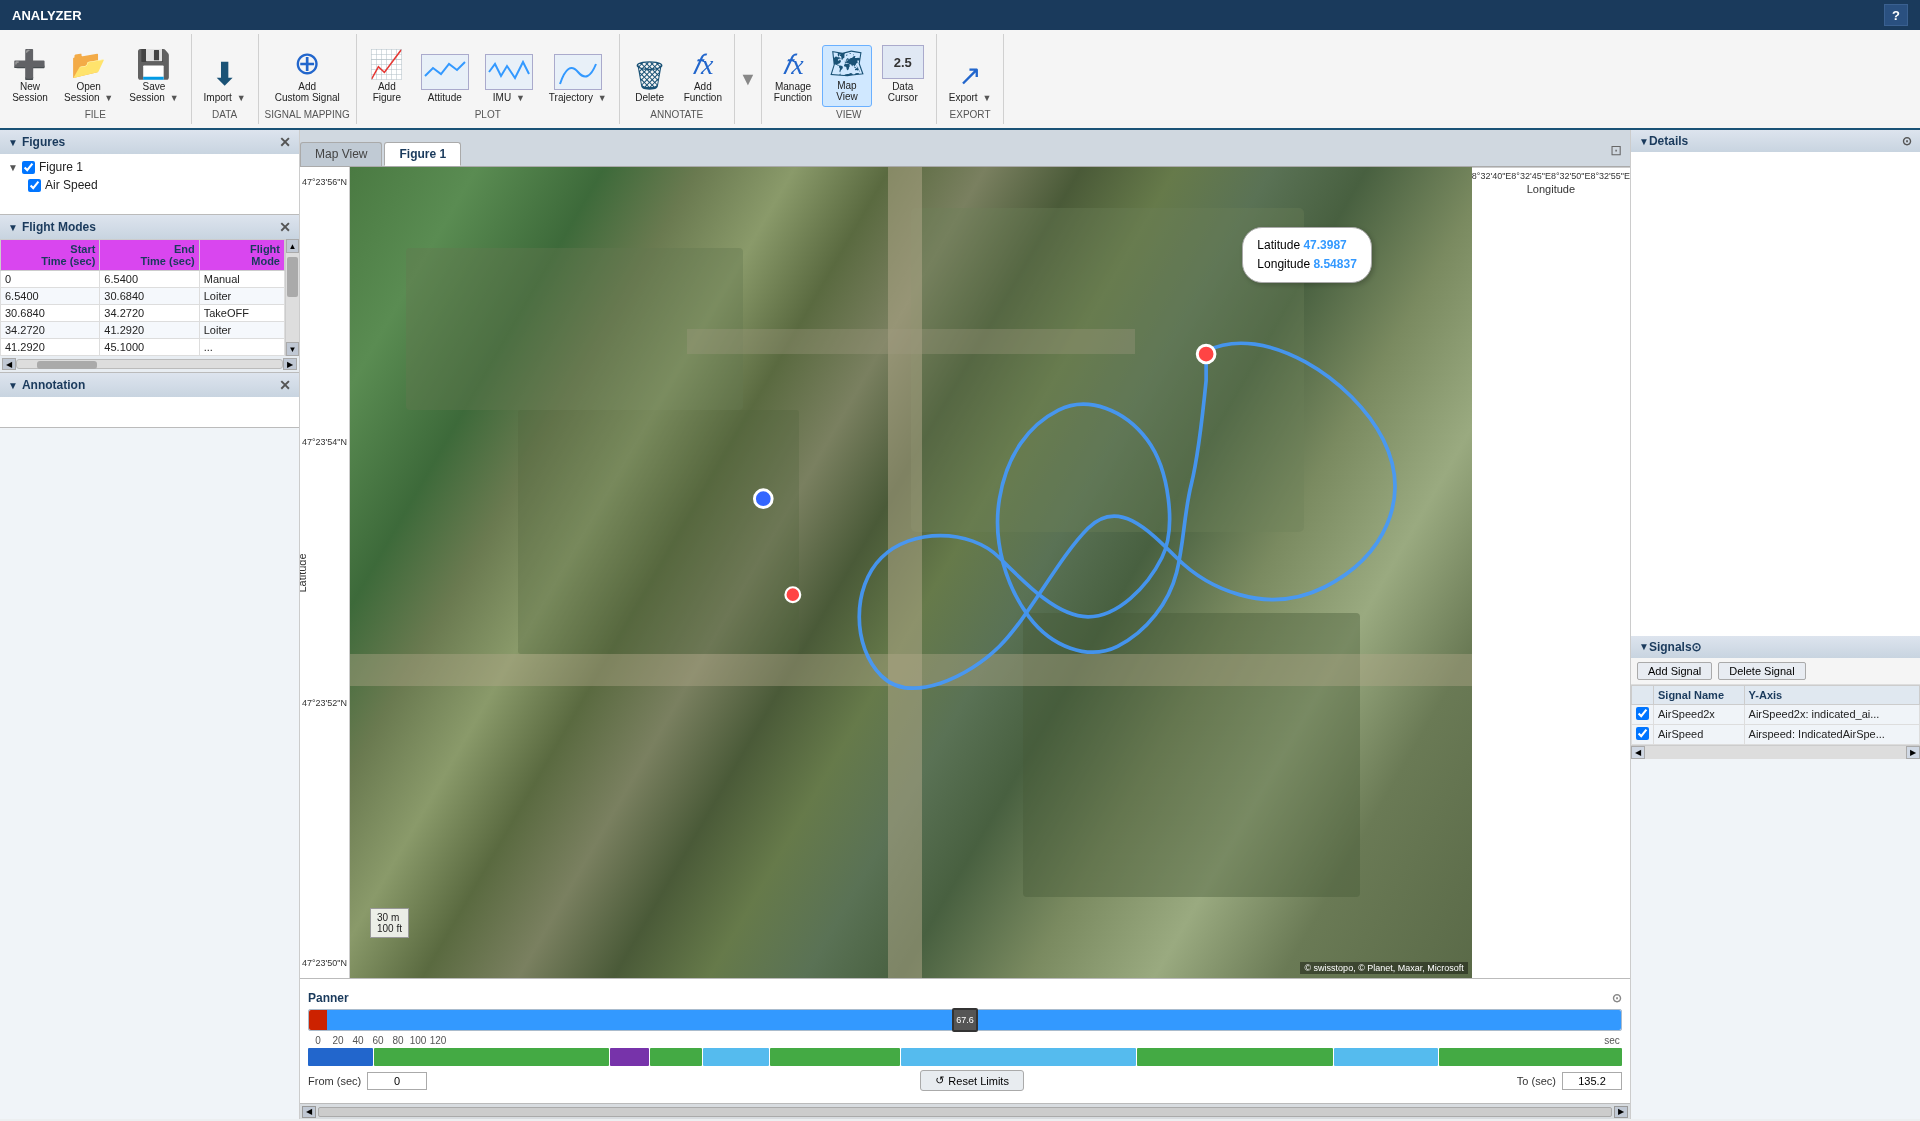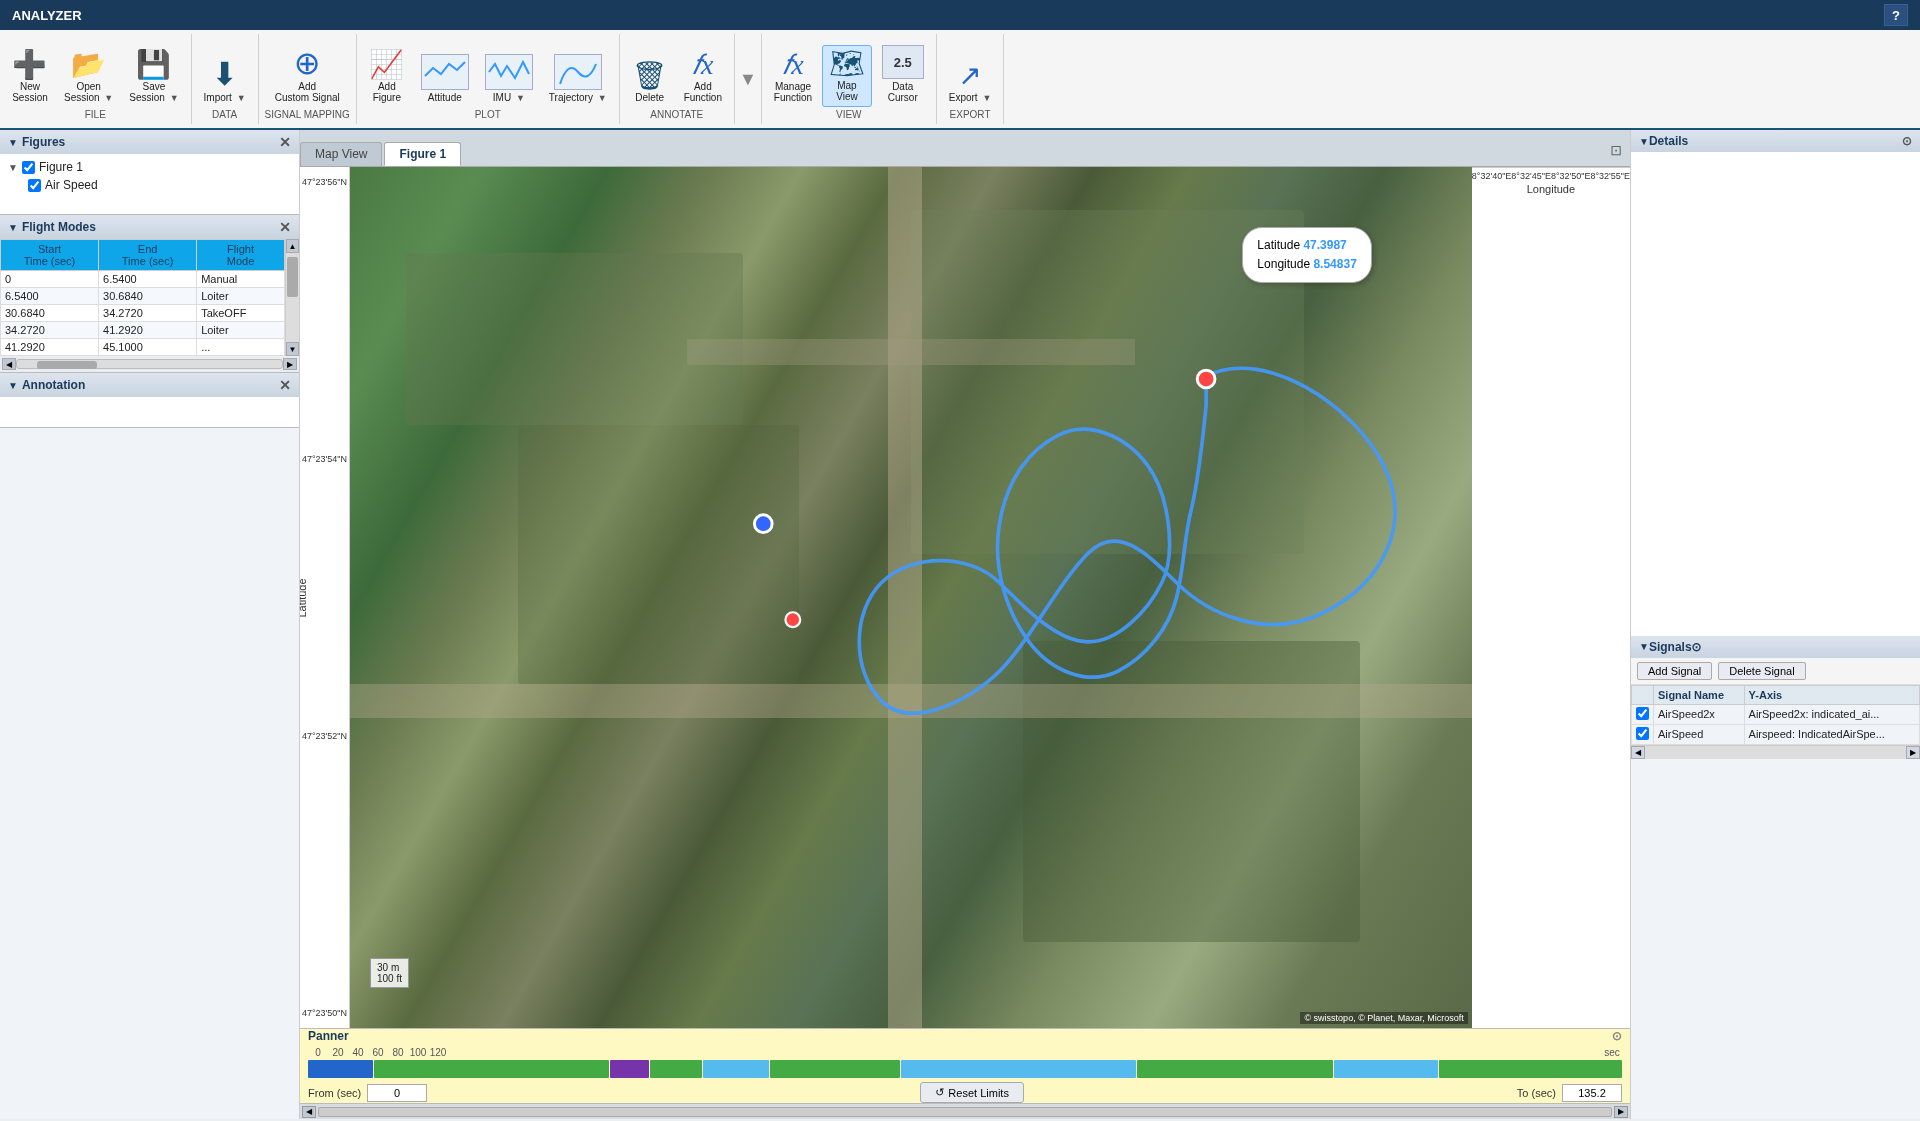--- a/index.html
+++ b/index.html
@@ -137,25 +137,25 @@
     }
 
     
     #flight-modes-section { flex-shrink: 0; }
     .flight-table {
       width: 100%;
       border-collapse: collapse;
       font-size: 11px;
     }
     .flight-table th {
-      background: #0ea5e9;
+      background: #d946ef;
       border: 1px solid #ccc;
       padding: 3px 4px;
-      text-align: center;
-      font-weight: normal;
+      text-align: right;
+      font-weight: bold;
       color: #1a3a5c;
     }
     .flight-table td {
       border: 1px solid #ddd;
       padding: 2px 4px;
       color: #222;
     }
     .flight-table tr:nth-child(even) td { background: #f5f8fc; }
     .flight-table-wrapper {
       max-height: 160px;
@@ -286,23 +286,23 @@
       bottom: 4px;
       right: 4px;
       font-size: 9px;
       color: #fff;
       background: rgba(0,0,0,0.4);
       padding: 1px 4px;
     }
 
     
     #panner-section {
-      background: #fef9c3;
+      background: #ffffff;
       border-top: 1px solid #bbb;
-      padding: 0 8px;
+      padding: 12px 8px;
     }
     .panner-header {
       display: flex;
       align-items: center;
       justify-content: space-between;
       font-size: 12px;
       font-weight: bold;
       color: #1a3a5c;
       margin-bottom: 4px;
     }
@@ -826,20 +826,27 @@
         </div>
       </div>
     </div>
 
     <div id="panner-section">
       <div class="panner-header">
         <span>Panner</span>
         <span style="cursor:pointer; color:#888;">⊙</span>
       </div>
 
+      <div class="panner-track">
+        <div class="panner-red-fill"></div>
+        <div style="position:absolute; left:18px; top:0; bottom:0; right:0; background:#3399ff; border-radius:0 2px 2px 0;"></div>
+        <div class="panner-cursor" style="left: calc(50% - 13px);">
+          <span>67.6</span>
+        </div>
+      </div>
 
       <div class="panner-ticks">
         <span>0</span>
         <span>20</span>
         <span>40</span>
         <span>60</span>
         <span>80</span>
         <span>100</span>
         <span>120</span>
         <span style="margin-left:auto;">sec</span>

